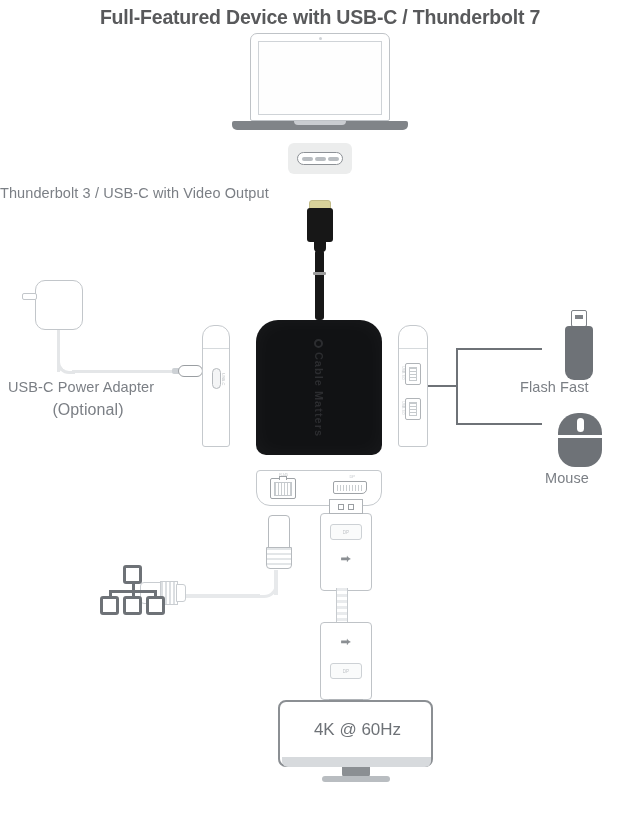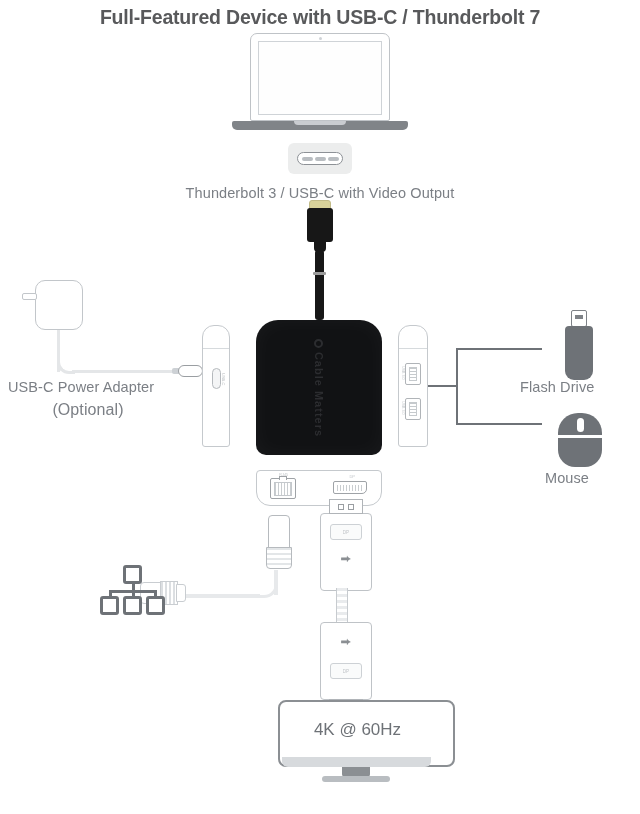--- a/index.html
+++ b/index.html
@@ -29,21 +29,21 @@
 
   
   .label {
     font-size: 14.5px;
     color: #7b7f85;
     white-space: nowrap;
     letter-spacing: 0.1px;
   }
   .label.big { font-size: 16px; }
 
-  #label-tb3   { top: 185px; left: 0; width: 640px; text-align: center; font-size: 14.5px; }
+  #label-tb3   { top: 185px; left: 0; width: 640px; font-size: 14.5px; }
   #label-power { top: 379px; left: 8px; width: 160px; text-align: left; }
   #label-optional { top: 401px; left: 8px; width: 160px; text-align: center; }
   #label-flash { top: 379px; left: 520px; width: 120px; text-align: left; }
   #label-mouse { top: 470px; left: 545px; width: 110px; text-align: left; }
   #label-eth   { top: 622px; left: 60px; width: 190px; text-align: center; }
   #label-monitor { top: 793px; left: 240px; width: 200px; text-align: center; }
 
   
   #laptop { top: 33px; left: 232px; width: 176px; height: 100px; }
   #laptop-lid {
@@ -472,21 +472,21 @@
     width: 12px; height: 38px;
     background: repeating-linear-gradient(to bottom,#e9ebed 0 3px,#fff 3px 6px);
     border-left: 1.4px solid #c7cbcf;
     border-right: 1.4px solid #c7cbcf;
   }
 
   
   #monitor { top: 700px; left: 278px; width: 155px; height: 88px; }
   #mon-screen {
     position: absolute; top: 0; left: 0;
-    width: 177px; height: 67px;
+    width: 155px; height: 67px;
     border: 2.2px solid #8b8f93;
     border-radius: 8px;
     background: #ffffff;
   }
   #mon-chin {
     position: absolute; top: 55px; left: 2px;
     width: 149px; height: 10px;
     background: #d7dadd;
     border-radius: 0 0 6px 6px;
   }
@@ -586,21 +586,21 @@
   <div class="wire" id="w-top"></div>
   <div class="wire" id="w-bot"></div>
 
   <div class="abs" id="flash">
     <div class="conn">
       <div class="d" style="left:3px"></div>
       <div class="d" style="right:3px"></div>
     </div>
     <div class="body"></div>
   </div>
-  <div class="abs label" id="label-flash">Flash Drive</div>
+  <div class="abs label" id="label-flash">Flash Fast</div>
 
   <div class="abs" id="mouse">
     <div class="shell">
       <div class="wheel"></div>
       <div class="split"></div>
     </div>
   </div>
   <div class="abs label" id="label-mouse">Mouse</div>
 
   <div class="abs" id="bottom-panel">

